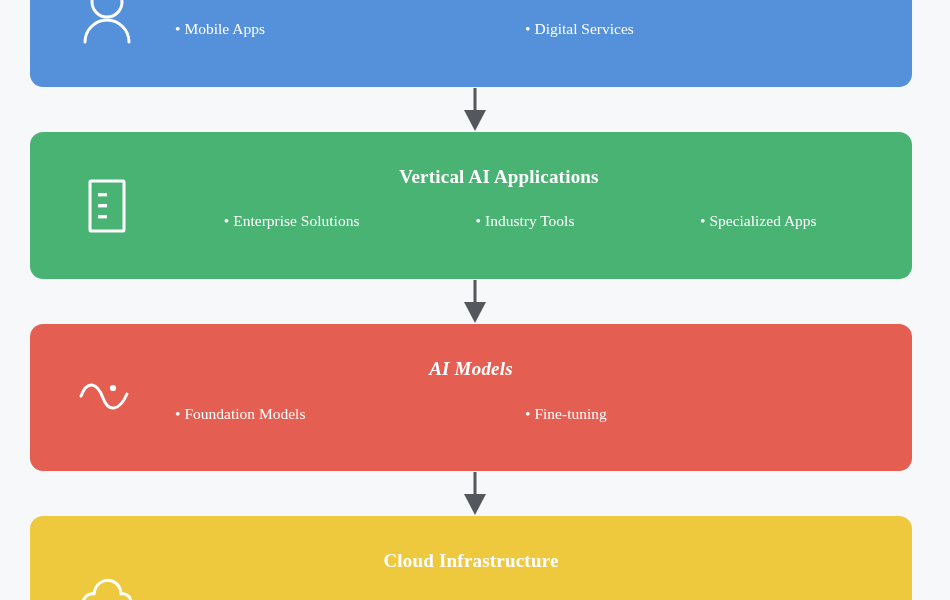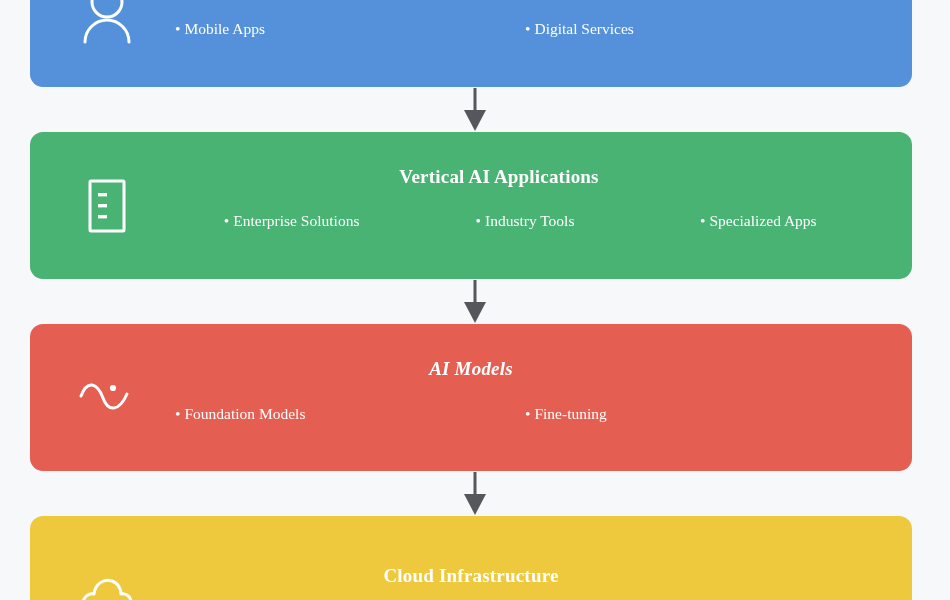--- a/index.html
+++ b/index.html
@@ -143,19 +143,19 @@
         <rect x="11.5" y="0" width="3" height="24" fill="#54585c"></rect>
         <path d="M2 22 L24 22 L13 43 Z" fill="#54585c"></path>
       </svg>
     </div>
     <div class="layer-card" style="top: 516px; height: 147px; background: rgb(239, 201, 61);"></div>
     <div class="layer-icon" style="top: 559px; height: 62px;">
       <svg xmlns="http://www.w3.org/2000/svg" width="60" height="60" viewBox="0 0 60 60">
         <path d="M16 52 C7 52 4 45 7 39 C9 35 14 33 17 34 C18 24 27 18 35 21 C41 23 44 29 44 34 C50 33 55 38 54 44 C53 49 48 52 43 52 Z" fill="none" stroke="#ffffff" stroke-width="3" stroke-linejoin="round"></path>
       </svg>
     </div>
-    <div class="layer-title" style="left: 30px; top: 550px; margin-top: 15px;">Cloud Infrastructure</div>
+    <div class="layer-title" style="left: 30px; top: 550px;">Cloud Infrastructure</div>
     <div class="layer-bullets" style="top: 594px; height: 22px;">
       <div class="bullet-item"><span class="bullet-dot">•</span><span>Compute</span></div>
       <div class="bullet-item"><span class="bullet-dot">•</span><span>Storage</span></div>
       <div class="bullet-item"><span class="bullet-dot">•</span><span>Networking</span></div>
     </div>
   </div>
 
 </body></html>

